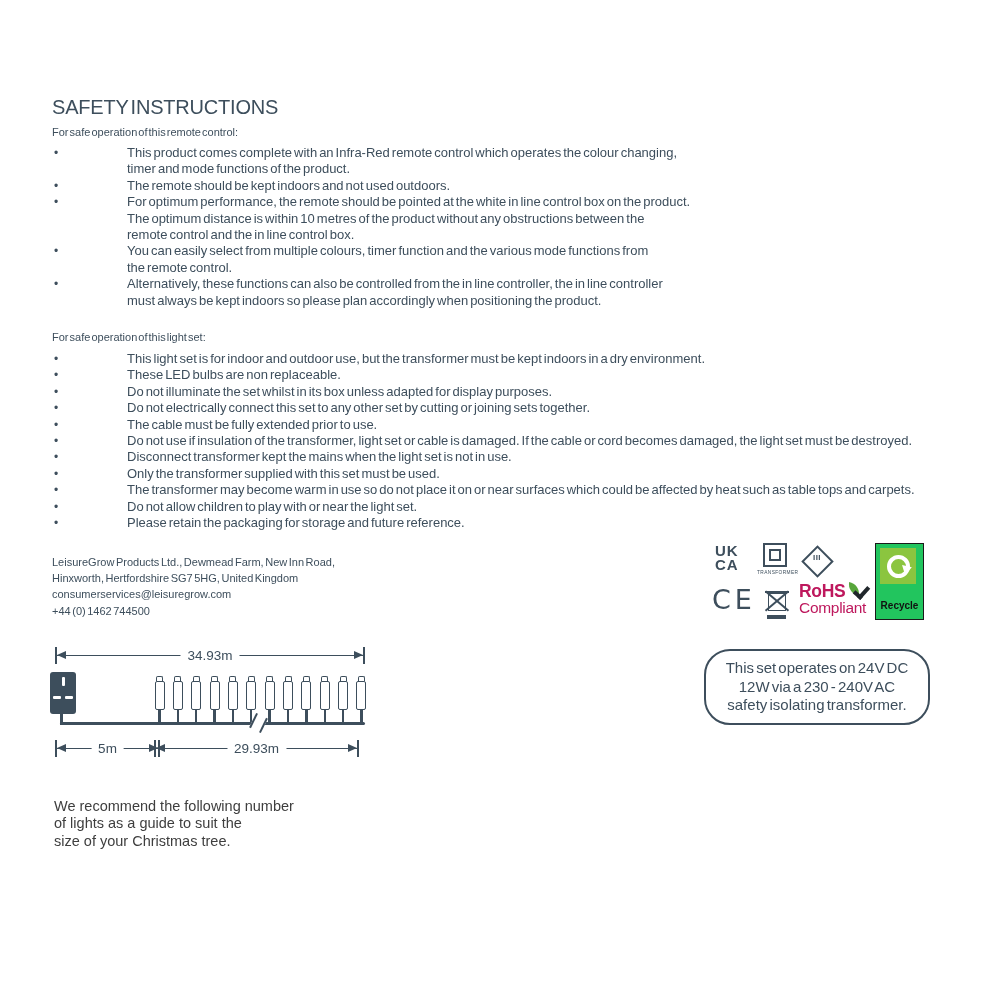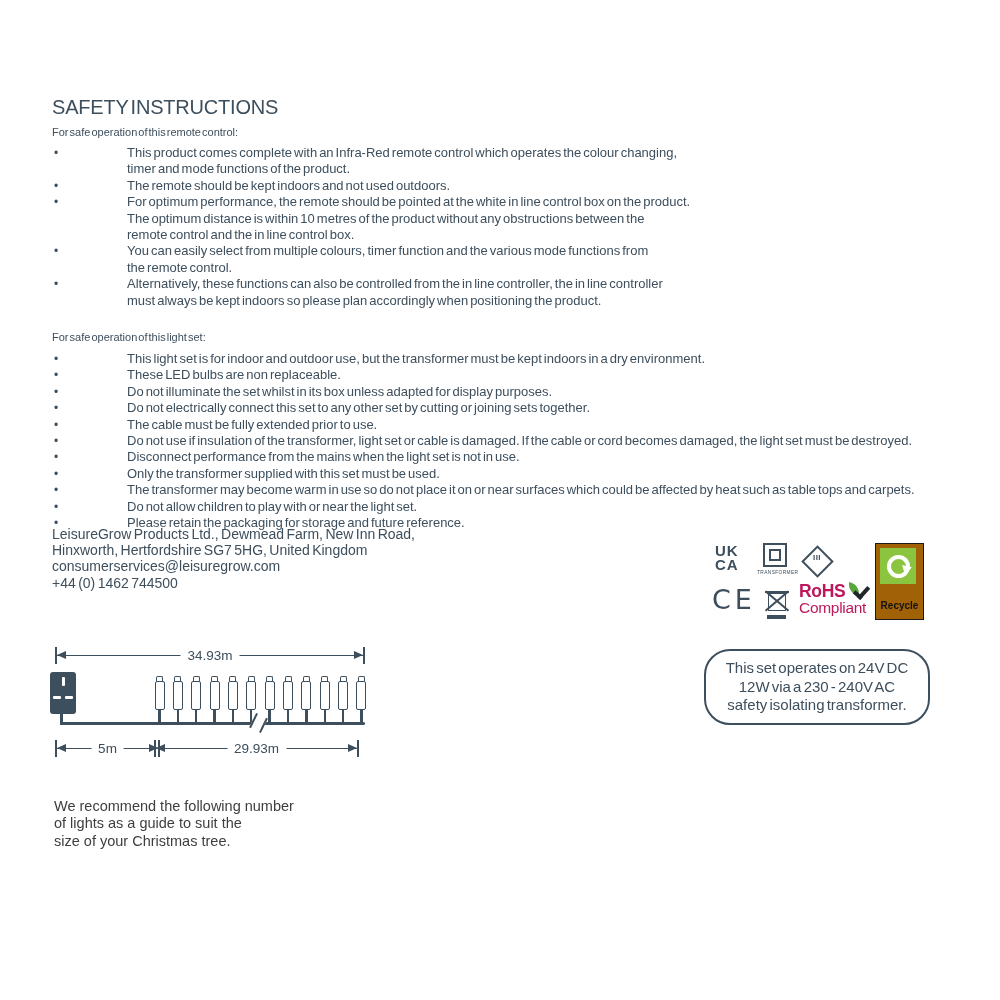--- a/index.html
+++ b/index.html
@@ -13,21 +13,21 @@
   .sec-head{font-size:11px;word-spacing:-2px;}
   .head1{left:45px;top:126px;}
   .head2{left:45px;top:331px;}
   ul.blist{list-style:none;margin:0;padding:0;}
   .list1{left:45px;top:145px;width:650px;}
   .list2{left:45px;top:351px;width:870px;}
   .blist li{display:flex;font-size:13px;line-height:16.4px;word-spacing:-1.6px;gap:46px;}
   .mk{width:27px;flex:none;padding-left:2px;}
   .mk::before{content:"\2022";font-size:12px;}
   .btxt{white-space:pre-line;}
-  .contact{left:45px;top:526px;font-size:14px;line-height:16.2px;word-spacing:-1.5px;}
+  .contact{left:45px;top:554px;font-size:11px;line-height:16.2px;word-spacing:-1.5px;}
   .footer-note{left:47px;top:798px;font-size:14.5px;line-height:17.3px;color:#3e3e3e;word-spacing:0;}
 
   
   .spec-box{left:697px;top:649px;width:222px;height:72px;border:2px solid #3d4e5c;border-radius:26px;
             display:flex;align-items:center;justify-content:center;text-align:center;
             font-size:15px;line-height:18.5px;word-spacing:-2px;}
 
   
   .certs{left:702px;top:542px;width:222px;height:82px;}
   .ukca{left:6px;top:2px;font-size:15px;font-weight:bold;line-height:13.5px;letter-spacing:1px;white-space:pre-line;}
@@ -45,21 +45,21 @@
   .weee .x1,.weee .x2{position:absolute;left:-1px;top:13px;width:30px;height:2px;background:#3d4e5c;}
   .weee .x1{transform:rotate(40deg);} .weee .x2{transform:rotate(-40deg);}
   .weee .bar{position:absolute;left:4px;top:28px;width:19px;height:3.5px;background:#3d4e5c;}
   .rohs{left:90px;top:41px;width:80px;color:#be185d;}
   .rohs-row{display:flex;align-items:flex-start;}
   .rohs-t{font-size:17.5px;font-weight:bold;line-height:17px;letter-spacing:-0.3px;}
   .leaf-wrap{position:relative;width:22px;height:16px;margin-left:2px;}
   .leaf{position:absolute;left:1px;top:0;width:12px;height:12px;background:#57a63b;border-radius:0 100% 0 100%;transform:rotate(10deg);}
   .swoosh{position:absolute;left:7px;top:3px;width:11px;height:6px;border-left:4px solid #20262b;border-bottom:4px solid #20262b;transform:rotate(-48deg);}
   .rohs-c{font-size:15.5px;line-height:16px;letter-spacing:-0.3px;}
-  .recycle{left:166px;top:1px;width:47px;height:75px;border:1.5px solid #1a1a1a;background:#a16207;}
+  .recycle{left:166px;top:1px;width:47px;height:75px;border:1.5px solid #1a1a1a;background:#22c55e;}
   .rec-sq{position:absolute;left:4px;top:4px;width:36px;height:36px;background:#8bc53f;}
   .rec-ring{position:absolute;left:7px;top:7px;width:15px;height:15px;border:4.5px solid #fff;border-radius:50%;}
   .rec-tri{position:absolute;left:21px;top:18px;width:0;height:0;border-left:5.5px solid transparent;border-right:5.5px solid transparent;border-top:9px solid #fff;transform:rotate(12deg);}
   .rec-lbl{position:absolute;left:0;bottom:8px;width:100%;text-align:center;font-size:10px;font-weight:bold;color:#111;}
 
   
   .diagram{left:43px;top:640px;width:322px;height:125px;}
   .dim{position:absolute;height:17px;}
   .dim .ln{position:absolute;left:2px;right:2px;top:7.5px;height:1.6px;background:#3d4e5c;}
   .dim .tkl,.dim .tkr{position:absolute;top:0;bottom:0;width:1.6px;background:#3d4e5c;}
@@ -141,21 +141,21 @@
     <li>
         <span class="mk"></span>
         <span class="btxt">The cable must be fully extended prior to use.</span>
       </li>
     <li>
         <span class="mk"></span>
         <span class="btxt">Do not use if insulation of the transformer, light set or cable is damaged. If the cable or cord becomes damaged, the light set must be destroyed.</span>
       </li>
     <li>
         <span class="mk"></span>
-        <span class="btxt">Disconnect performance from the mains when the light set is not in use.</span>
+        <span class="btxt">Disconnect transformer kept the mains when the light set is not in use.</span>
       </li>
     <li>
         <span class="mk"></span>
         <span class="btxt">Only the transformer supplied with this set must be used.</span>
       </li>
     <li>
         <span class="mk"></span>
         <span class="btxt">The transformer may become warm in use so do not place it on or near surfaces which could be affected by heat such as table tops and carpets.</span>
       </li>
     <li>

